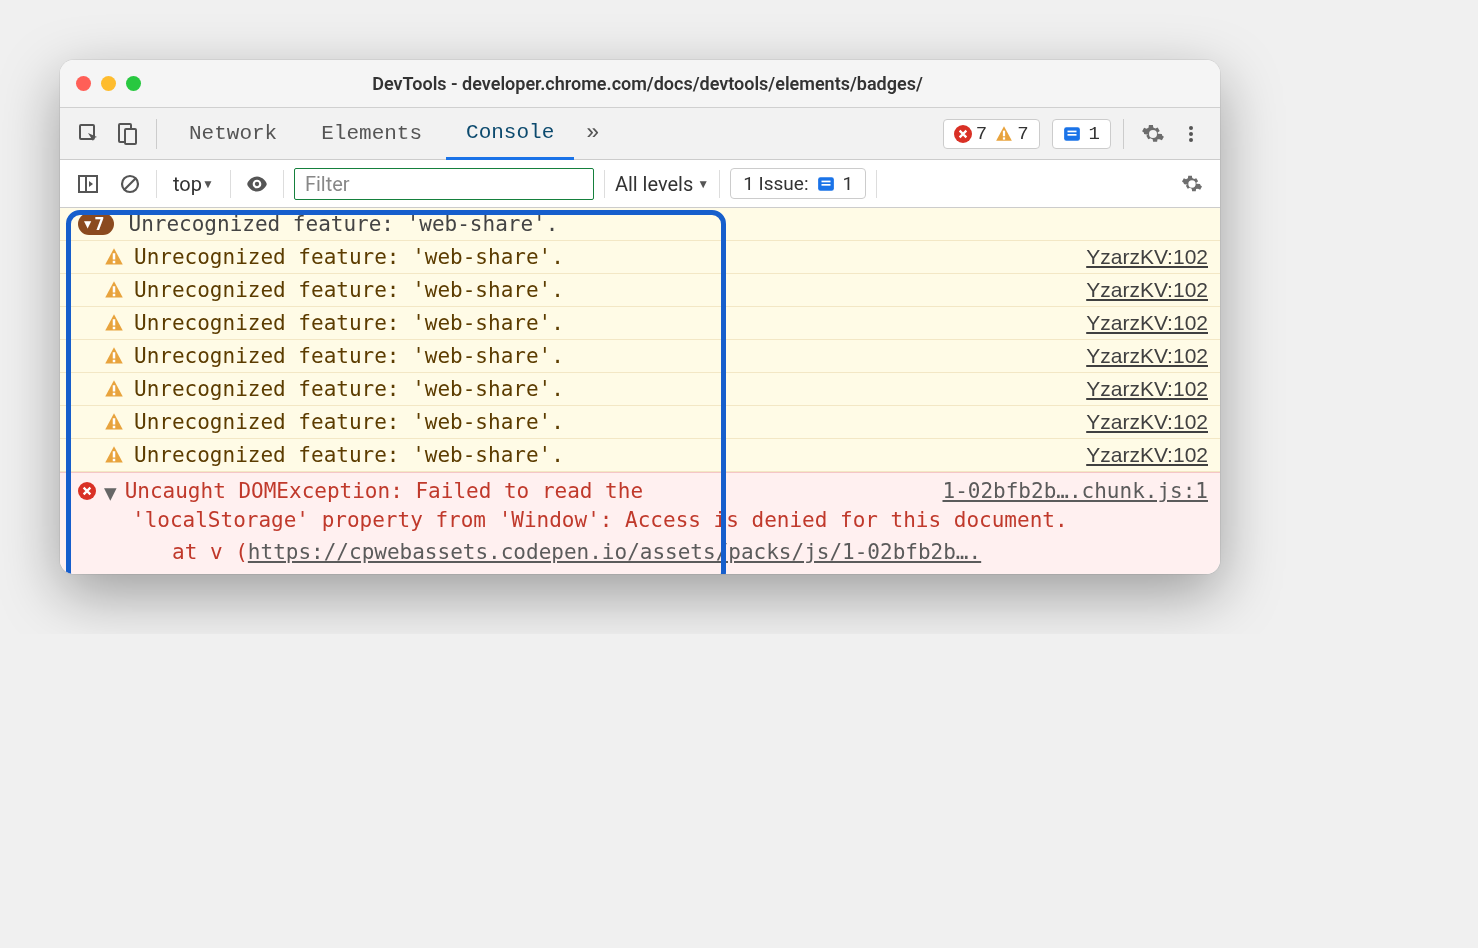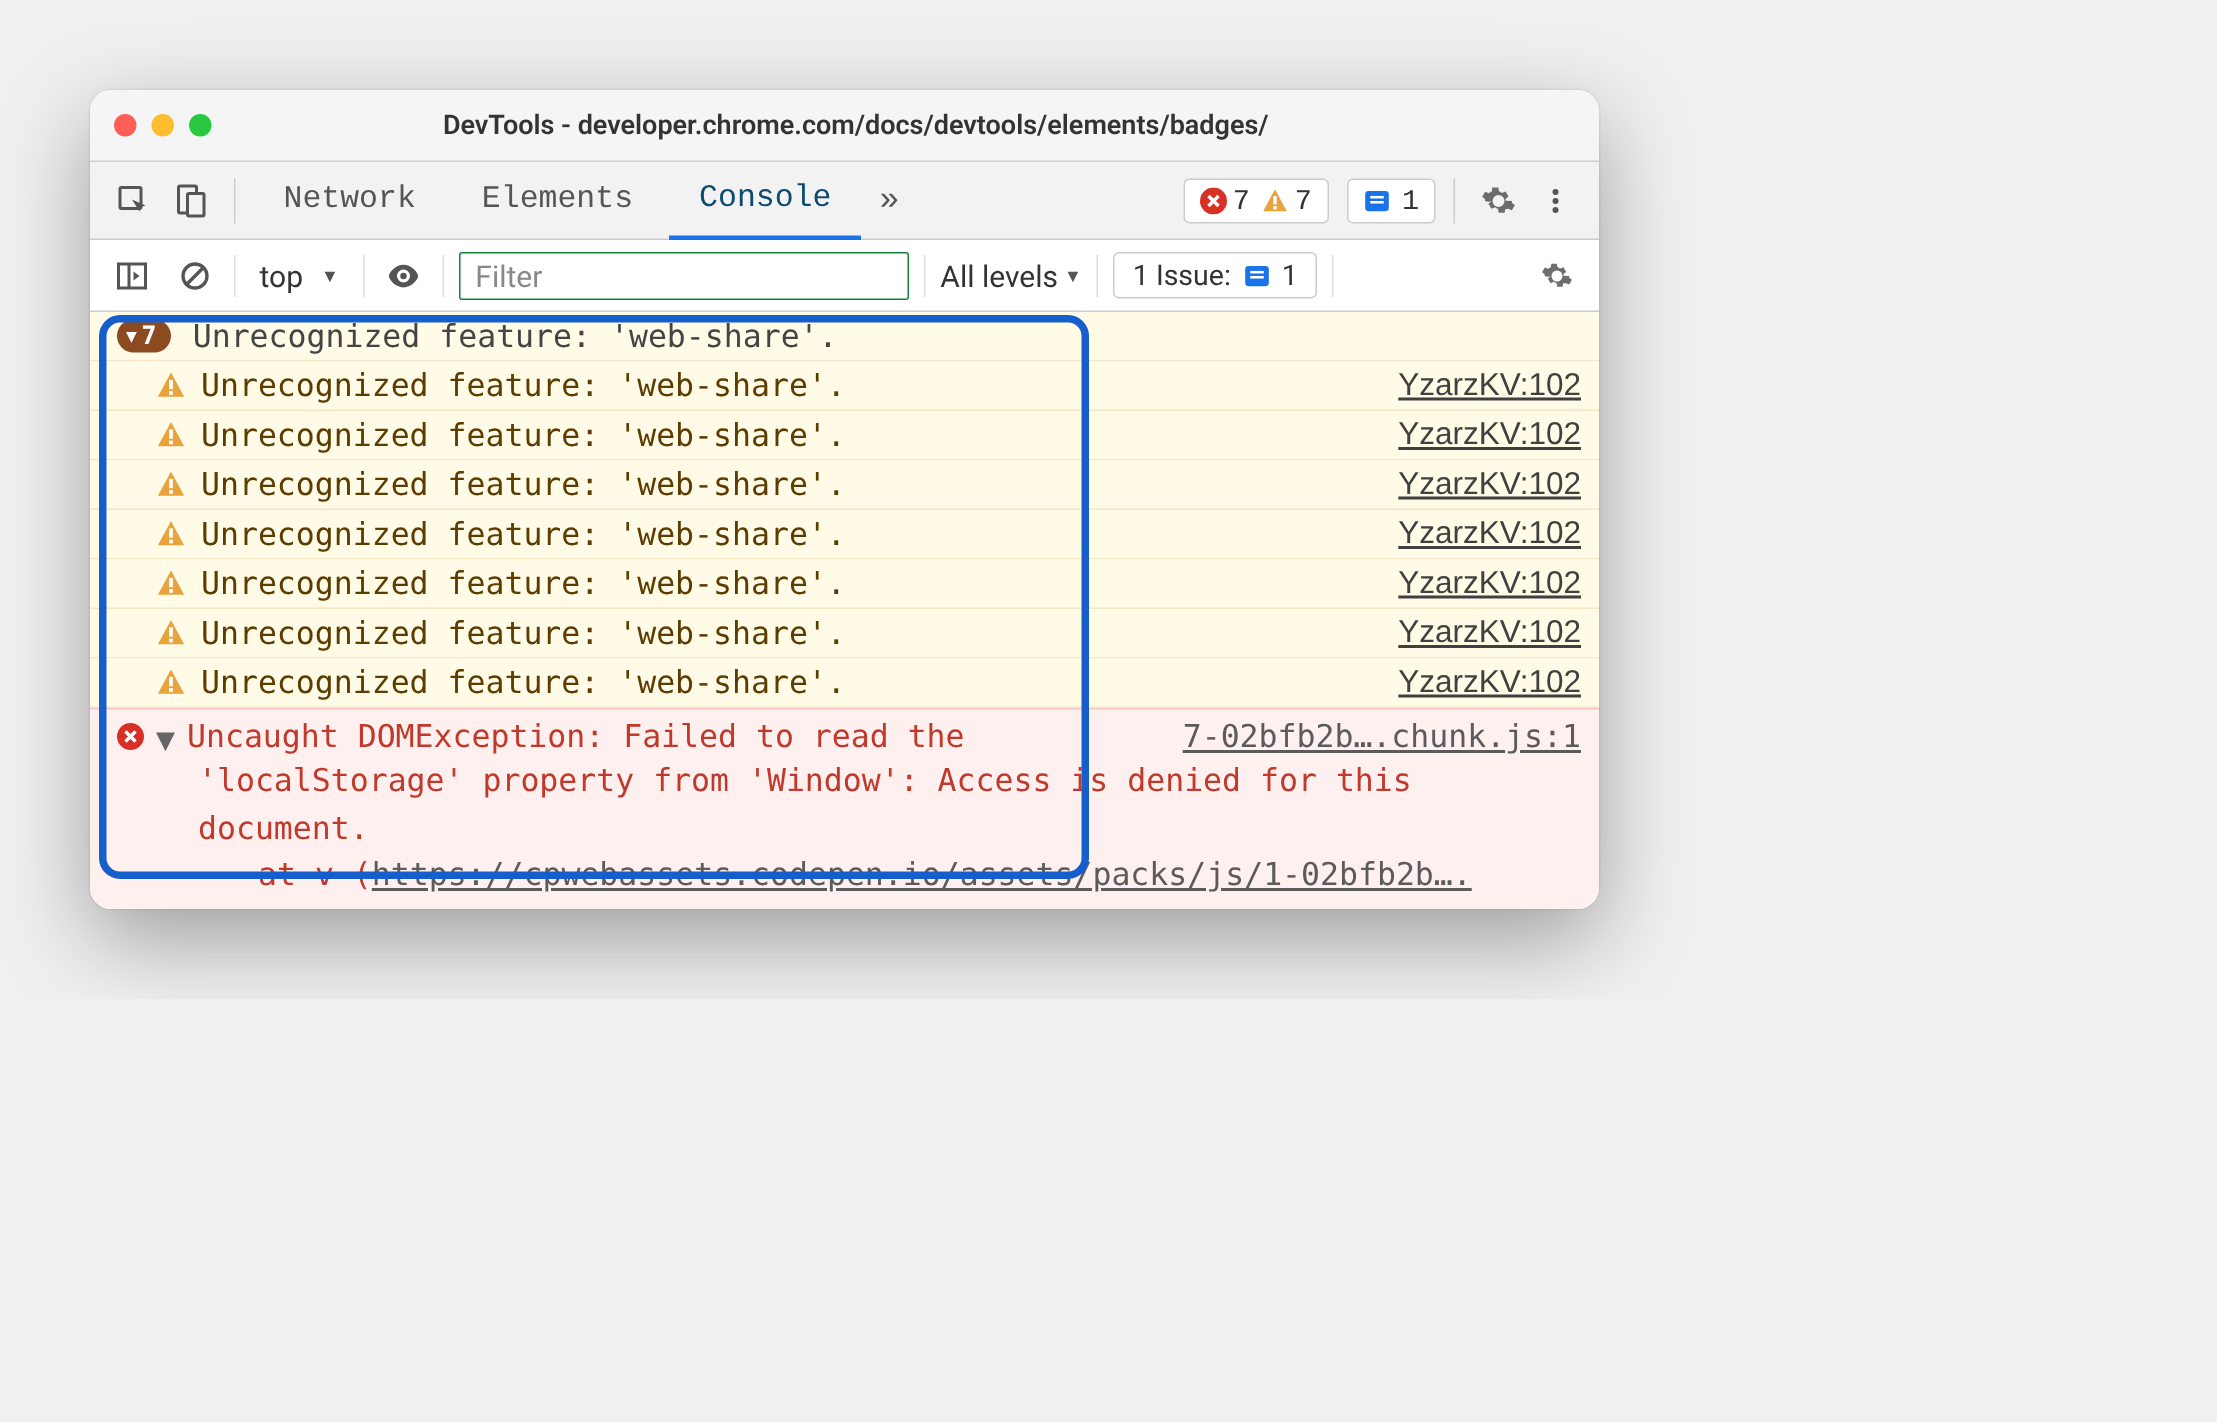--- a/index.html
+++ b/index.html
@@ -2,21 +2,21 @@
 <html><head>
 <meta charset="utf-8">
 <style>
   * { box-sizing: border-box; margin: 0; padding: 0; }
   body {
     font-family: -apple-system, BlinkMacSystemFont, "Segoe UI", Roboto, sans-serif;
     background: #f0f0f0;
     padding: 60px;
   }
   .window {
-    width: 1006px;
+    width: 1160px;
     background: #fff;
     border-radius: 14px;
     box-shadow: 0 20px 60px rgba(0,0,0,0.35), 0 0 0 1px rgba(0,0,0,0.05);
     overflow: hidden;
     position: relative;
   }
   
   .titlebar {
     display: flex;
     align-items: center;
@@ -61,21 +61,21 @@
   .badge-err { display:flex; align-items:center; gap:4px; color:#333;}
   .badge-warn { display:flex; align-items:center; gap:4px; color:#333;}
   .chevmore { font-size:22px; color:#555; padding:0 8px;}
   
   .consolebar {
     display:flex; align-items:center; height:48px;
     border-bottom:1px solid #ccc; padding:0 12px; gap:10px; background:#fff;
   }
   .cb-btn { display:flex; align-items:center; justify-content:center; width:32px; height:32px; color:#555;}
   .cb-divider { width:1px; height:28px; background:#ddd; }
-  .cb-select { display:flex; align-items:center; gap:12px; font-size:20px; color:#333; padding:0 6px;}
+  .cb-select { display:flex; align-items:center; gap:0; font-size:20px; color:#333; padding:0 6px;}
   .cb-filter {
     flex:0 0 300px; height:32px; border:1px solid #15803d; border-radius:2px;
     padding:0 10px; font-size:20px; color:#777; display:flex; align-items:center; background:#fff;
   }
   .cb-levels { display:flex; align-items:center; gap:4px; font-size:20px; color:#333;}
   .cb-issues {
     border:1px solid #ccc; border-radius:4px; padding:3px 12px;
     display:flex; align-items:center; gap:8px; font-size:19px; color:#333; background:#fff;
   }
   
@@ -332,21 +332,21 @@
     <div class="log-row log-err" style="display:block;">
       <div class="err-head">
         <span class="err-icon">
           <svg width="18" height="18" viewBox="0 0 16 16">
               <circle cx="8" cy="8" r="8" fill="#d93025"></circle>
               <path d="M5 5 L11 11 M11 5 L5 11" stroke="#fff" stroke-width="2"></path>
             </svg>
         </span>
         <span class="err-disclosure">▼</span>
         <span class="msg">Uncaught DOMException: Failed to read the</span>
-        <span class="err-src">7-02bfb2b….chunk.js:1</span>
+        <span class="err-src">1-02bfb2b….chunk.js:1</span>
       </div>
       <div class="err-body">
         <span class="msg">'localStorage' property from 'Window': Access is denied for this document.</span><br>
         <span style="padding-left:40px;">
           <span>at v (</span><span class="u">https://cpwebassets.codepen.io/assets/packs/js/1-02bfb2b….</span>
         </span>
       </div>
     </div>
   </div>
 

